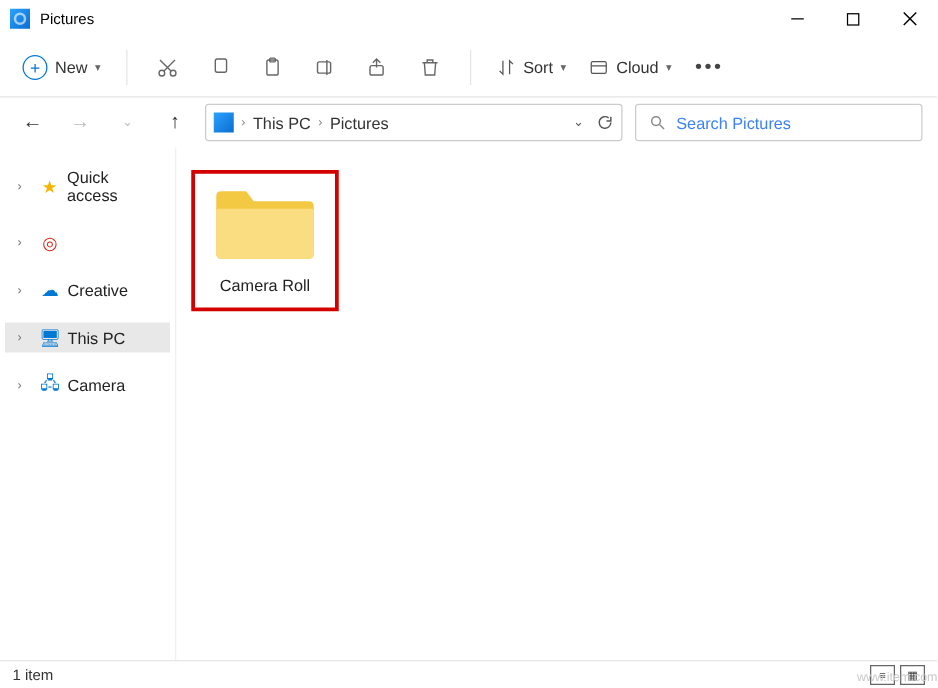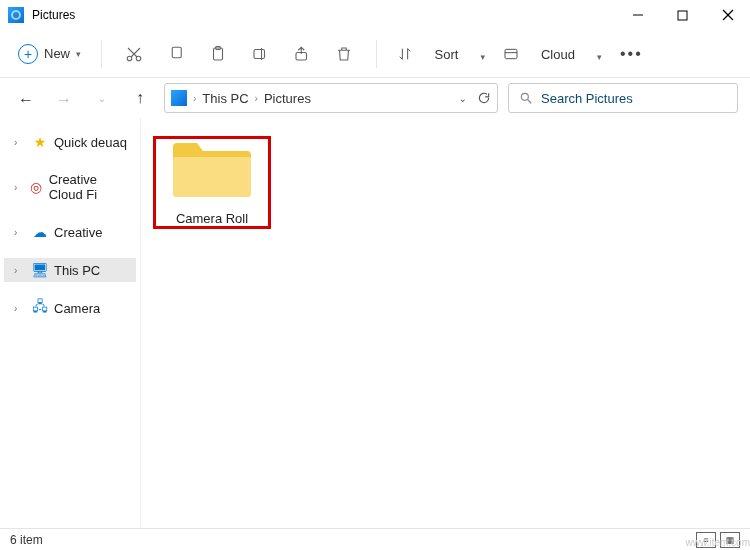--- a/index.html
+++ b/index.html
@@ -15,46 +15,46 @@
 
   
   .toolbar { height: 48px; border-bottom: 1px solid #e5e5e5; display:flex; align-items:center; padding: 0 12px; gap: 6px; }
   .divider { width:1px; height:28px; background:#e5e5e5; margin: 0 8px; }
 
   .new-btn { display:flex; align-items:center; gap:6px; font-size:13px; color:#333; padding:4px 6px; border-radius:4px; }
   .circle-plus { width:20px;height:20px;border:1.5px solid #0078d4;border-radius:50%;color:#0078d4;display:flex;align-items:center;justify-content:center;font-size:14px;line-height:1; }
 
   .icon-btn { width:36px;height:36px;display:flex;align-items:center;justify-content:center;color:#555;border-radius:4px; }
   .icon-btn svg { width:18px;height:18px;stroke:#666;fill:none;stroke-width:1.5; }
-  .sort-view { display:flex;align-items:flex-end;gap:22px;padding:4px 6px;font-size:13px;color:#333;border-radius:4px; }
+  .sort-view { display:flex;align-items:center;gap:6px;padding:4px 6px;font-size:13px;color:#333;border-radius:4px; }
   .sort-view svg { width:16px;height:16px;stroke:#555;fill:none;stroke-width:1.5; }
 
   
   .nav-row { height: 40px; display:flex; align-items:center; gap:10px; padding: 0 12px; }
   .nav-arrow { width:28px;height:28px;display:flex;align-items:center;justify-content:center;color:#333;font-size:16px; }
   .nav-arrow.disabled { color:#bbb; }
   .address-bar { flex:1; height:30px;border:1px solid #ccc;border-radius:3px;display:flex;align-items:center;padding:0 6px;gap:6px;font-size:13px;color:#333; }
   .address-bar .pic-icon { width:16px;height:16px;background:linear-gradient(135deg,#2aa3ff,#0a6dd1); }
   .crumb { display:flex; align-items:center; gap:6px; }
   .crumb-sep { color:#888; font-size:10px; }
   .addr-tail { margin-left:auto; display:flex; align-items:center; gap:10px; }
-  .search-box { width:230px;height:30px;border:1px solid #ccc;border-radius:3px;display:flex;align-items:center;padding:0 10px;gap:8px;color:#0c4a6e;font-size:13px; }
+  .search-box { width:230px;height:30px;border:1px solid #ccc;border-radius:3px;display:flex;align-items:center;padding:0 10px;gap:8px;color:#3b82f6;font-size:13px; }
   .search-box svg { width:14px;height:14px;stroke:#888;fill:none;stroke-width:2; }
 
   
   .main { display:flex; height: calc(550px - 30px - 48px - 40px - 22px); }
   .sidebar { width:140px;padding:12px 4px; }
   .tree-item { display:flex;align-items:center;gap:6px;padding:4px 6px 4px 10px;font-size:13px;color:#222;border-radius:0; }
   .tree-item.selected { background:#e8e8e8; }
   .chevron { width:12px;color:#777;font-size:10px; }
   .ti-icon { width:16px;height:16px;display:flex;align-items:center;justify-content:center;font-size:14px; }
   .tree-group + .tree-group { margin-top:14px; }
 
   .content { flex:1; padding: 18px 12px; position:relative; border-left:1px solid #f0f0f0; }
-  .folder-card { width:112px; display:flex;flex-direction:column;align-items:center;gap:10px;padding:0 6px; }
+  .folder-card { width:112px; display:flex;flex-direction:column;align-items:center;gap:10px;padding:10px 6px; }
   .highlight-box { border:3px solid #d40000; display:inline-block; }
   .folder-svg { width:82px;height:62px; }
   .folder-label { font-size:13px;color:#222;text-align:center; }
 
   
   .status-bar { position:absolute; bottom:0; left:0; right:0; height:22px; border-top:1px solid #e5e5e5; display:flex; align-items:center; padding:0 10px; font-size:12px; color:#333; }
   .status-bar .spacer { flex:1; }
   .view-toggles { display:flex; gap:4px; }
   .vt { width:20px;height:16px;border:1px solid #666;display:flex;align-items:center;justify-content:center;font-size:9px;color:#444; }
   .watermark { position:absolute; right:0; bottom:2px; font-size:10px; color:#c9c9c9; }
@@ -174,28 +174,27 @@
     <span>Search Pictures</span>
   </div>
 </div>
 
 <div class="main">
   <div class="sidebar">
     <div class="tree-group">
       <div class="tree-item">
         <span class="chevron">›</span>
         <span class="ti-icon" style="color:#f7b500">★</span>
-        <span>Quick deuaq</span>
+        <span>Quick access</span>
       </div>
     </div>
     <div class="tree-group">
       <div class="tree-item">
         <span class="chevron">›</span>
         <span class="ti-icon" style="color:#d62d20">◎</span>
-        <span>Creative Cloud Fi</span>
       </div>
     </div>
     <div class="tree-group">
       <div class="tree-item">
         <span class="chevron">›</span>
         <span class="ti-icon" style="color:#0078d4">☁</span>
         <span>Creative</span>
       </div>
     </div>
     <div class="tree-group">
@@ -221,20 +220,20 @@
           <path d="M2 14 L2 8 Q2 4 6 4 L26 4 L32 12 L76 12 Q80 12 80 16 L80 54 Q80 58 76 58 L6 58 Q2 58 2 54 Z" fill="#f3c843"></path>
           <path d="M4 18 L78 18 Q80 18 80 20 L80 54 Q80 58 76 58 L6 58 Q2 58 2 54 L2 22 Q2 18 4 18 Z" fill="#f9dd80"></path>
         </svg>
         <div class="folder-label">Camera Roll</div>
       </div>
     </div>
   </div>
 </div>
 
 <div class="status-bar">
-  <span>6 item</span>
+  <span>1 item</span>
   <div class="spacer"></div>
   <div class="view-toggles">
     <div class="vt">≡</div>
     <div class="vt">▦</div>
   </div>
 </div>
 <div class="watermark">www.item.com</div>
 
 </body></html>

